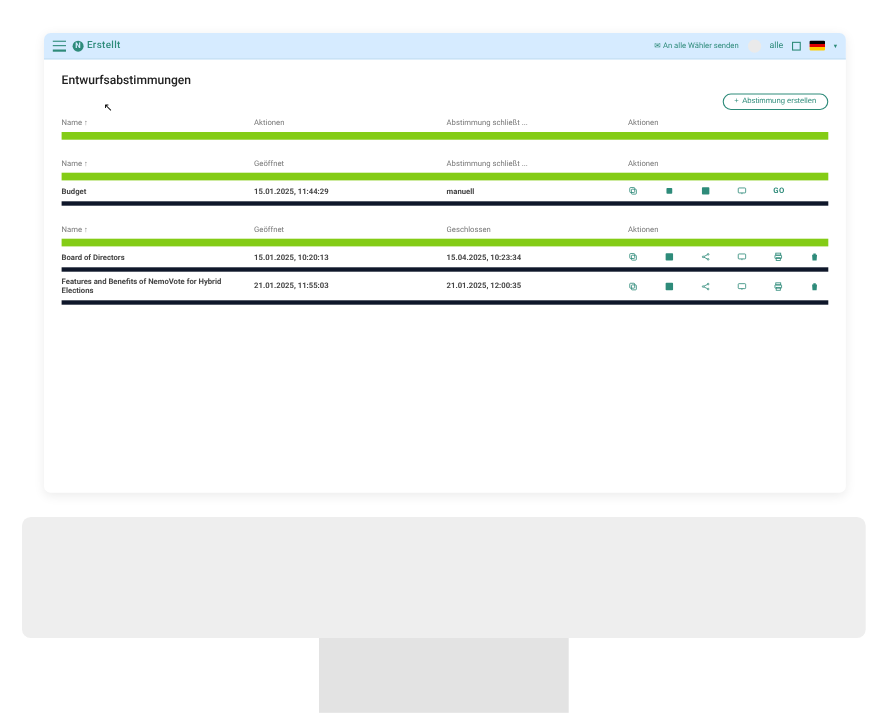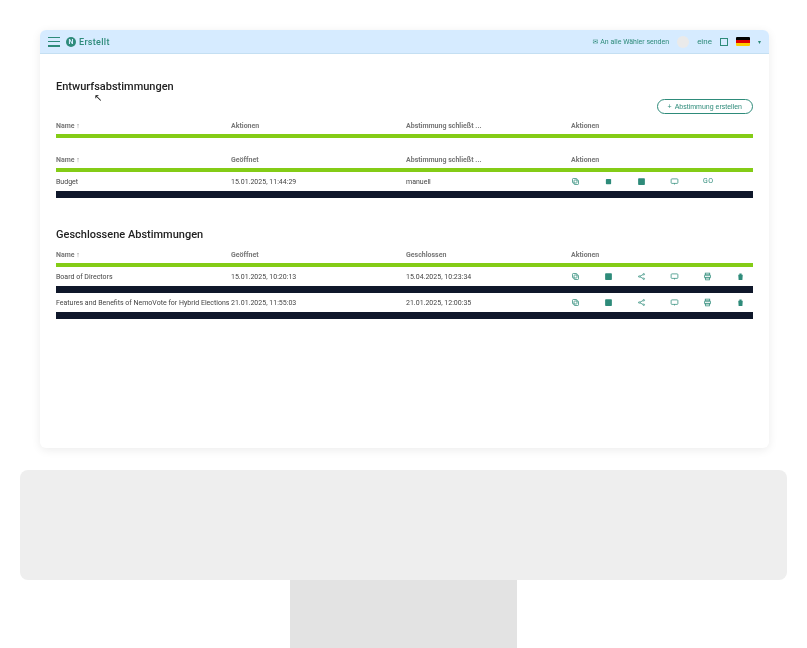--- a/index.html
+++ b/index.html
@@ -24,28 +24,28 @@
   .avatar { width: 12px; height: 12px; border-radius: 50%; background: #eaeaea; display: inline-block; }
   .fullscreen-icon { width: 8px; height: 8px; border: 1px solid #2e8b7a; }
   .flag { width: 14px; height: 9px; background: linear-gradient(to bottom, #000 33%, #d00 33%, #d00 66%, #fc0 66%); border-radius: 1px; }
   .chev { font-size: 6px; }
 
   
   .cursor { position: absolute; left: 54px; top: 62px; font-size: 10px; color: #000; pointer-events: none; }
 
   .content { padding: 10px 16px; font-size: 8px; color: #333; }
 
-  .section-title { font-size: 11px; font-weight: 500; color: #222; margin-top: 16px; margin-bottom: 6px; }
+  .section-title { font-size: 11px; font-weight: 500; color: #222; margin-top: 2px; margin-bottom: 6px; }
 
   .create-btn-row { display: flex; justify-content: flex-end; margin-bottom: 4px; }
   .create-btn { border: 1px solid #2e8b7a; color: #2e8b7a; background: #fff; border-radius: 12px; padding: 3px 10px; font-size: 7px; display: flex; align-items: center; gap: 3px; cursor: pointer; }
 
-  .table-head { display: grid; grid-template-columns: 175px 175px 165px 1fr; padding: 4px 0; border-bottom: 4px solid #84cc16; color: #777; font-size: 7px; font-weight: 700; }
+  .table-head { display: grid; grid-template-columns: 175px 175px 165px 1fr; padding: 4px 0; border-bottom: 7px solid #84cc16; color: #777; font-size: 7px; font-weight: 400; }
   .table-head .sort::after { content: " ↑"; font-size: 7px; }
-  .table-row { display: grid; grid-template-columns: 175px 175px 165px 1fr; padding: 5px 0; border-bottom: 7px solid #0f172a; font-size: 7px; color: #444; align-items: center; }
+  .table-row { display: grid; grid-template-columns: 175px 175px 165px 1fr; padding: 5px 0; border-bottom: 4px solid #0f172a; font-size: 7px; color: #444; align-items: center; font-weight: bold; }
   .empty-row { padding: 6px 0; font-size: 7px; color: #555; border-bottom: 1px solid #f2f2f2; }
 
   .actions { display: flex; gap: 24px; color: #2e8b7a; }
   .icon { width: 9px; height: 9px; display: inline-flex; align-items: center; justify-content: center; cursor: pointer; }
   .icon svg { width: 9px; height: 9px; stroke: #2e8b7a; fill: none; stroke-width: 2; }
   .icon.fill svg { fill: #2e8b7a; stroke: #2e8b7a; stroke-width: 0; }
   .icon.outline svg { fill: none; stroke: #2e8b7a; stroke-width: 2; }
   .go-text { font-size: 7px; letter-spacing: 0.5px; cursor: pointer; }
 
   .section-gap { height: 14px; }
@@ -67,21 +67,21 @@
     <div class="logo">
       <span class="logo-badge">N</span>
       <span>Erstellt</span>
     </div>
     <div class="topbar-right">
       <div class="send-link">
         <span>✉</span>
         <span>An alle Wähler senden</span>
       </div>
       <span class="avatar"></span>
-      <span>eine</span>
+      <span>alle</span>
       <span class="fullscreen-icon"></span>
       <span class="flag"></span>
       <span class="chev">▾</span>
     </div>
   </div>
 
   <div class="cursor">↖</div>
 
   <div class="content">
 
@@ -133,21 +133,20 @@
               <rect x="3" y="5" width="18" height="12" rx="2"></rect>
               <path d="M12 17v3"></path>
             </svg>
           </span>
         <span class="go-text">GO</span>
       </div>
     </div>
 
     <div class="section-gap"></div>
 
-    <div class="section-title">Geschlossene Abstimmungen</div>
     <div class="table-head">
       <div class="sort">Name</div>
       <div>Geöffnet</div>
       <div>Geschlossen</div>
       <div>Aktionen</div>
     </div>
     <div class="table-row">
       <div>Board of Directors</div>
       <div>15.01.2025, 10:20:13</div>
       <div>15.04.2025, 10:23:34</div>

